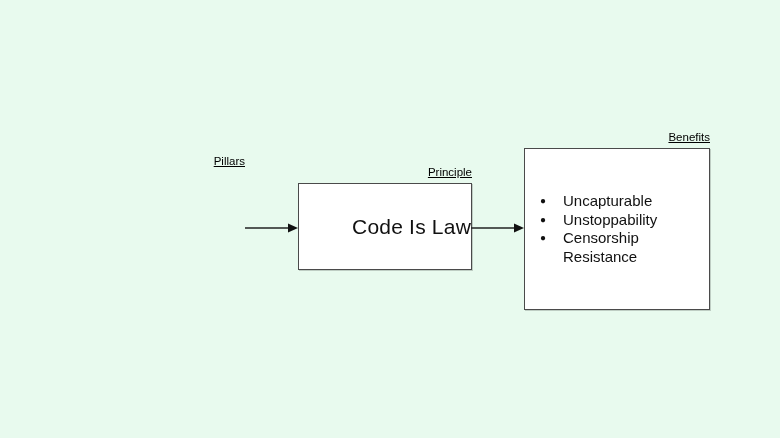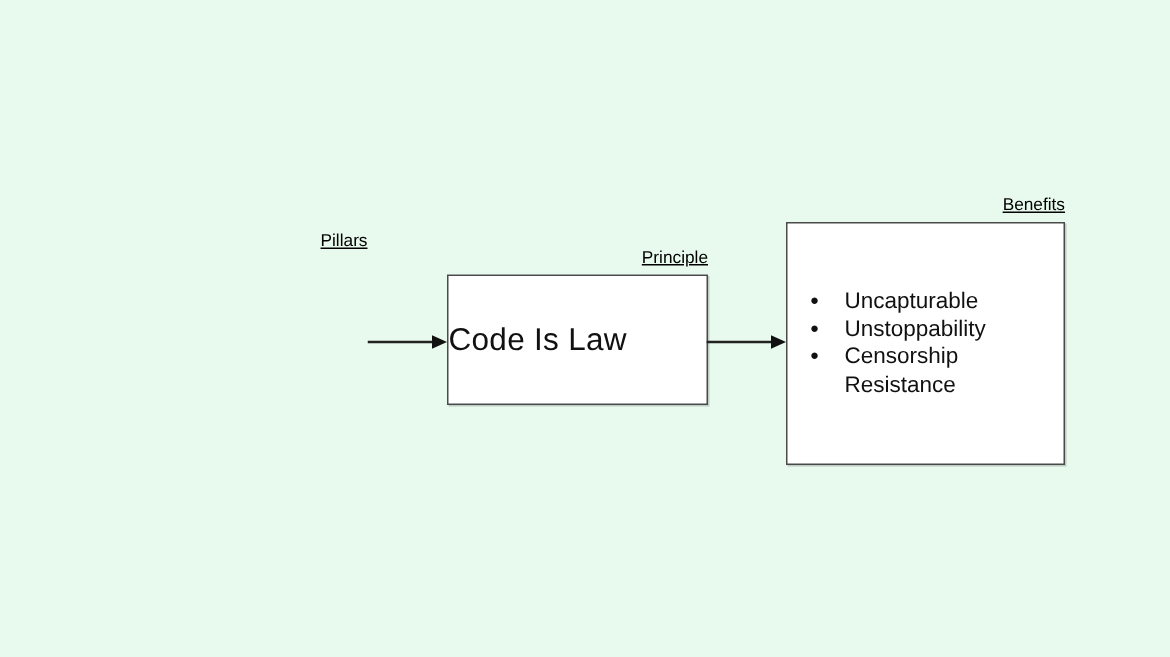--- a/index.html
+++ b/index.html
@@ -52,21 +52,21 @@
   }
   .bullet-list li::before {
     content: "\25CF";
     position: absolute;
     left: 2px;
     top: 0;
     font-size: 10px;
   }
   .benefits-list { max-width: 158px; }
   .principle-text {
-    text-align: left;
+    text-align: right;
     font-size: 21px;
     letter-spacing: 0.2px;
   }
   .arrow {
     position: absolute;
     width: 53px;
     height: 16px;
   }
   .arrow svg { display: block; }
 

